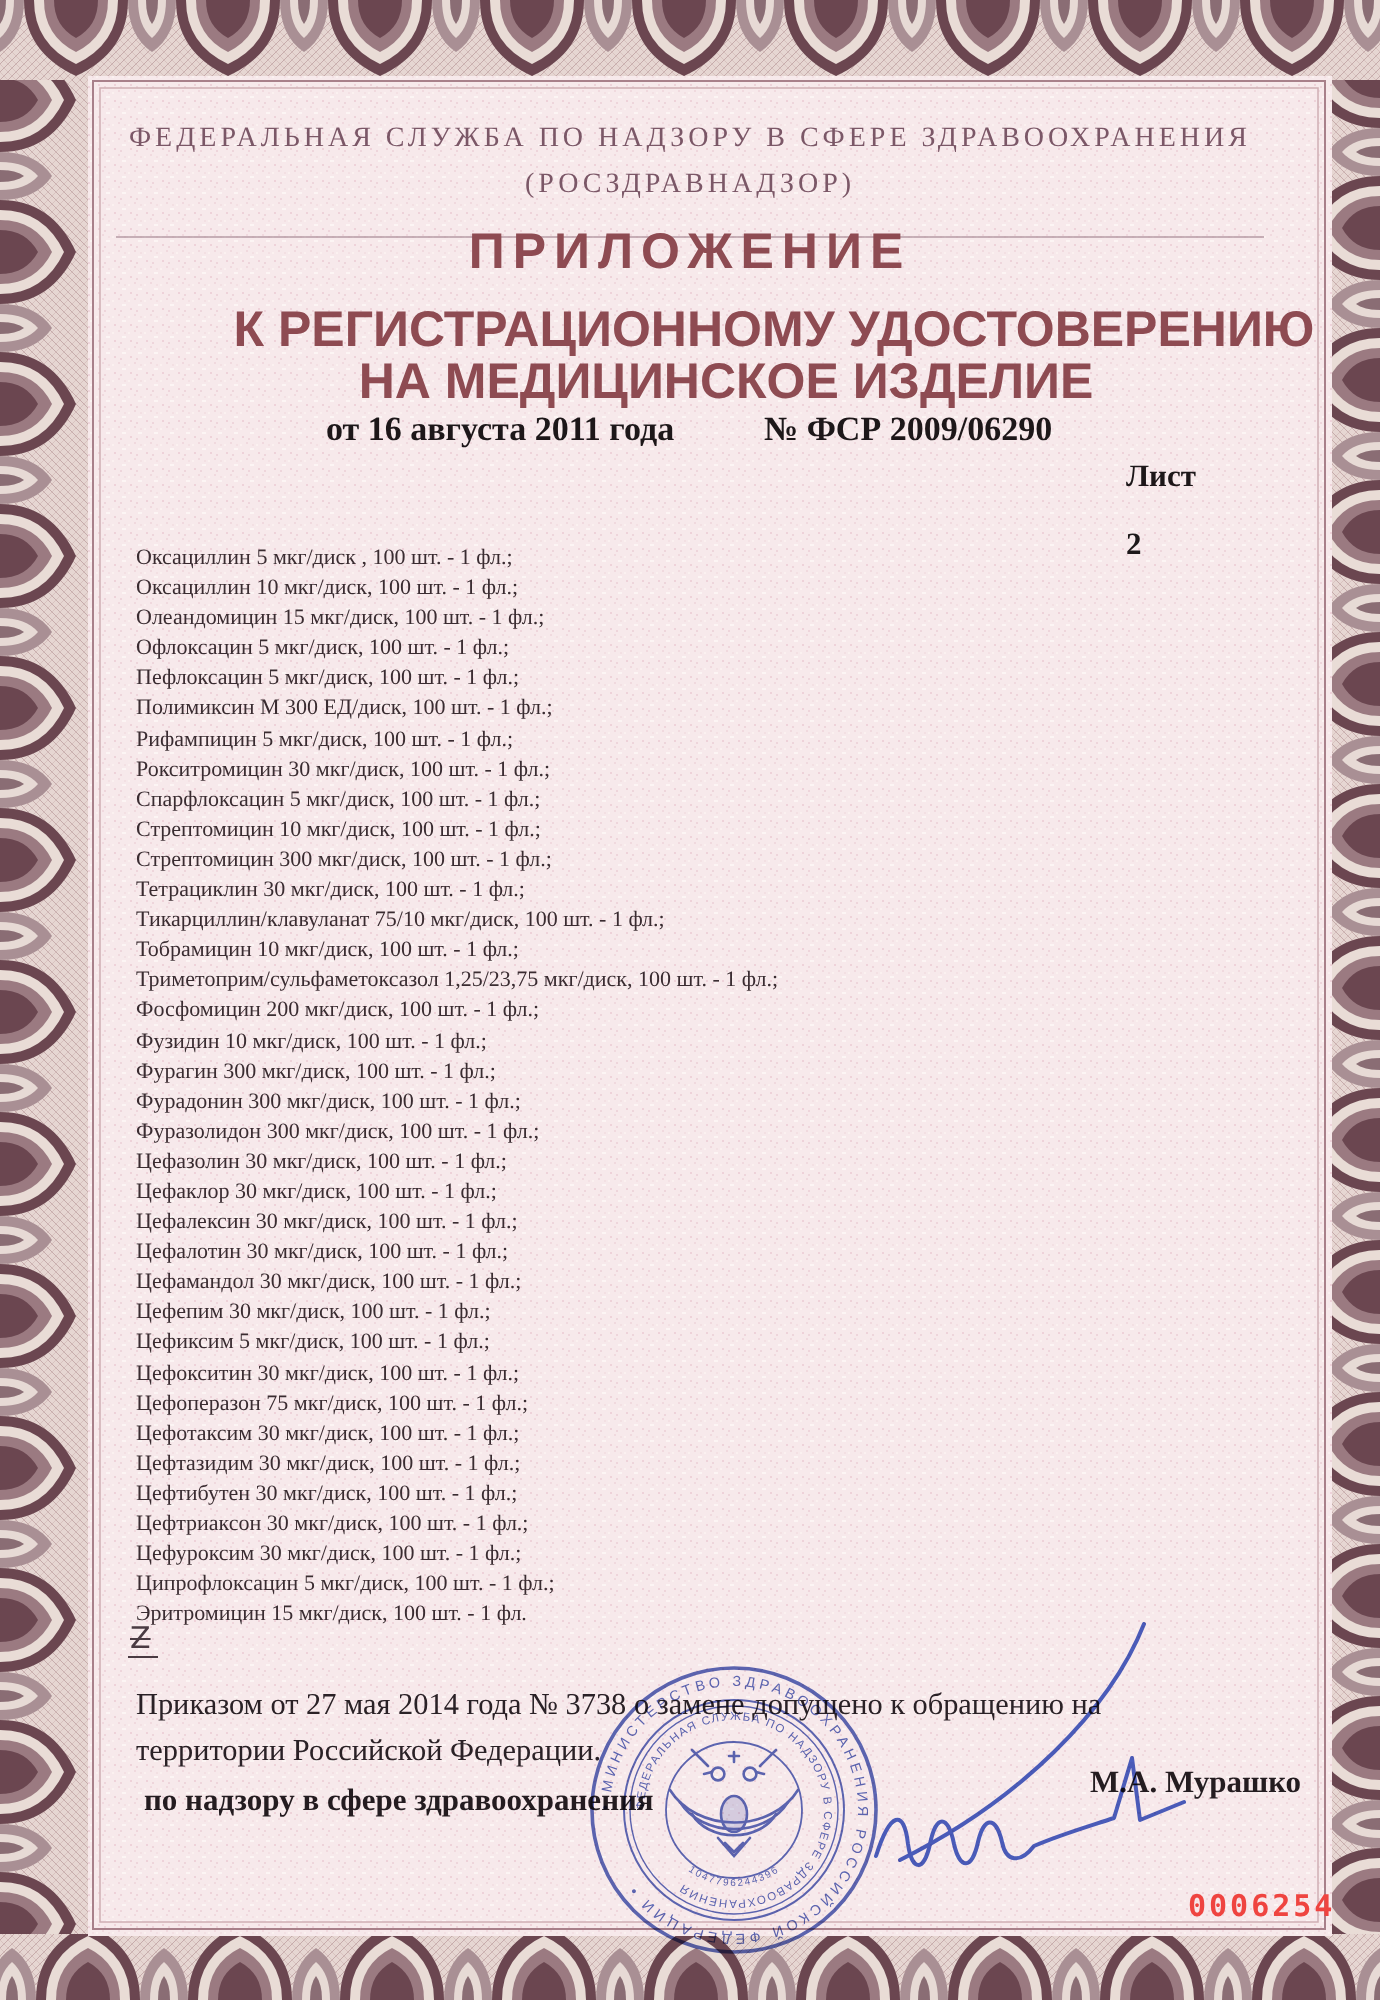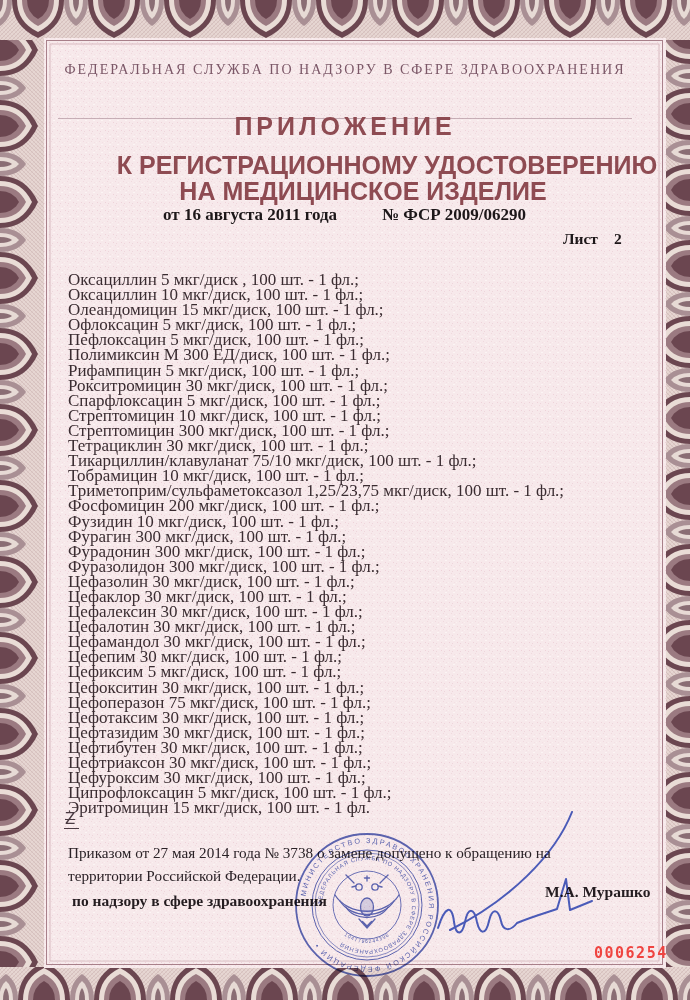--- a/index.html
+++ b/index.html
@@ -10,21 +10,21 @@
   #content{position:absolute;left:0;top:0;width:690px;height:1000px;z-index:2;}
   .abs{position:absolute;}
   .agency{width:690px;text-align:center;color:#7b5767;font-size:14px;
           letter-spacing:2px;font-family:"Liberation Serif",serif;}
   .rule{position:absolute;height:1px;background:rgba(158,126,138,.55);}
   .title-line{width:690px;text-align:center;color:#8e4b52;
               font-family:"Liberation Sans",sans-serif;font-weight:700;font-size:25px;}
   .t1{letter-spacing:4px;}
   .dateline{font-weight:700;font-size:17px;color:#1d1719;}
   .sheet{font-weight:700;font-size:15.5px;color:#1d1719;display:flex;gap:16px;}
-  .list{font-size:17px;line-height:15.1px;color:#3a2c31;white-space:pre;}
+  .list{font-size:11px;line-height:15.1px;color:#3a2c31;white-space:pre;}
   .endmark{font-family:"DejaVu Sans",sans-serif;font-size:15px;color:#4a3a42;
            transform:rotate(-3deg);border-bottom:1.4px solid #4a3a42;padding:0 4px 0 1px;
            text-decoration:line-through;}
   .order-note{width:556px;font-size:15.2px;line-height:23px;color:#2a2126;}
   .signoff{font-weight:700;font-size:15.5px;line-height:24.5px;color:#241c20;}
   .signer{font-weight:700;font-size:15.5px;color:#241c20;}
   .serial{font-family:"DejaVu Sans Mono",monospace;font-weight:700;font-size:15px;
           letter-spacing:1.5px;color:#ef4440;}
   #sealSvg{position:absolute;left:280px;top:810px;z-index:3;mix-blend-mode:multiply;opacity:.88;}
   #sigSvg{position:absolute;left:380px;top:795px;z-index:4;mix-blend-mode:multiply;opacity:.92;}
@@ -80,31 +80,32 @@
       </g>
 
     <rect x="44" y="38" width="622" height="930" fill="url(#speck)"></rect>
 
     <rect x="46.5" y="40.5" width="616" height="924" fill="none" stroke="#a8808a" stroke-width="1"></rect>
     <rect x="50" y="44" width="609" height="917" fill="none" stroke="#cfaeb4" stroke-width="0.75"></rect>
   </svg>
 
   <div id="content">
     <div class="abs agency" style="top:62px;">ФЕДЕРАЛЬНАЯ СЛУЖБА ПО НАДЗОРУ В СФЕРЕ ЗДРАВООХРАНЕНИЯ</div>
+    <div class="abs agency" style="top:85px;">(РОСЗДРАВНАДЗОР)</div>
 
     <div class="rule" style="left:58px;top:118px;width:574px;"></div>
 
     <div class="abs title-line t1" style="top:112px;">ПРИЛОЖЕНИЕ</div>
     <div class="abs title-line" style="top:151px;margin-left:42px;">К РЕГИСТРАЦИОННОМУ УДОСТОВЕРЕНИЮ</div>
     <div class="abs title-line" style="top:177px;padding-left:18px;">НА МЕДИЦИНСКОЕ ИЗДЕЛИЕ</div>
 
     <div class="abs dateline" style="left:163px;top:205px;">от  16 августа 2011 года</div>
     <div class="abs dateline" style="left:382px;top:205px;">№  ФСР 2009/06290</div>
 
-    <div class="abs sheet" style="left:563px;top:230px;">
+    <div class="abs sheet" style="left:563px;top:230px;flex-direction:column;">
       <span>Лист</span>
       <span>2</span>
     </div>
 
     <div class="abs list" style="left:68px;top:272px;"><div>Оксациллин 5 мкг/диск , 100 шт. - 1 фл.;</div><div>Оксациллин 10 мкг/диск, 100 шт. - 1 фл.;</div><div>Олеандомицин 15 мкг/диск, 100 шт. - 1 фл.;</div><div>Офлоксацин 5 мкг/диск, 100 шт. - 1 фл.;</div><div>Пефлоксацин 5 мкг/диск, 100 шт. - 1 фл.;</div><div>Полимиксин М 300 ЕД/диск, 100 шт. - 1 фл.;</div><div>Рифампицин 5 мкг/диск, 100 шт. - 1 фл.;</div><div>Рокситромицин 30 мкг/диск, 100 шт. - 1 фл.;</div><div>Спарфлоксацин 5 мкг/диск, 100 шт. - 1 фл.;</div><div>Стрептомицин 10 мкг/диск, 100 шт. - 1 фл.;</div><div>Стрептомицин 300 мкг/диск, 100 шт. - 1 фл.;</div><div>Тетрациклин 30 мкг/диск, 100 шт. - 1 фл.;</div><div>Тикарциллин/клавуланат 75/10 мкг/диск, 100 шт. - 1 фл.;</div><div>Тобрамицин 10 мкг/диск, 100 шт. - 1 фл.;</div><div>Триметоприм/сульфаметоксазол 1,25/23,75 мкг/диск, 100 шт. - 1 фл.;</div><div>Фосфомицин 200 мкг/диск, 100 шт. - 1 фл.;</div><div>Фузидин 10 мкг/диск, 100 шт. - 1 фл.;</div><div>Фурагин 300 мкг/диск, 100 шт. - 1 фл.;</div><div>Фурадонин 300 мкг/диск, 100 шт. - 1 фл.;</div><div>Фуразолидон 300 мкг/диск, 100 шт. - 1 фл.;</div><div>Цефазолин 30 мкг/диск, 100 шт. - 1 фл.;</div><div>Цефаклор 30 мкг/диск, 100 шт. - 1 фл.;</div><div>Цефалексин 30 мкг/диск, 100 шт. - 1 фл.;</div><div>Цефалотин 30 мкг/диск, 100 шт. - 1 фл.;</div><div>Цефамандол 30 мкг/диск, 100 шт. - 1 фл.;</div><div>Цефепим 30 мкг/диск, 100 шт. - 1 фл.;</div><div>Цефиксим 5 мкг/диск, 100 шт. - 1 фл.;</div><div>Цефокситин 30 мкг/диск, 100 шт. - 1 фл.;</div><div>Цефоперазон 75 мкг/диск, 100 шт. - 1 фл.;</div><div>Цефотаксим 30 мкг/диск, 100 шт. - 1 фл.;</div><div>Цефтазидим 30 мкг/диск, 100 шт. - 1 фл.;</div><div>Цефтибутен 30 мкг/диск, 100 шт. - 1 фл.;</div><div>Цефтриаксон 30 мкг/диск, 100 шт. - 1 фл.;</div><div>Цефуроксим 30 мкг/диск, 100 шт. - 1 фл.;</div><div>Ципрофлоксацин 5 мкг/диск, 100 шт. - 1 фл.;</div><div>Эритромицин 15 мкг/диск, 100 шт. - 1 фл.</div></div>
 
     <div class="abs" style="left:64px;top:810px;">
       <span class="endmark">Z</span>
     </div>
 

